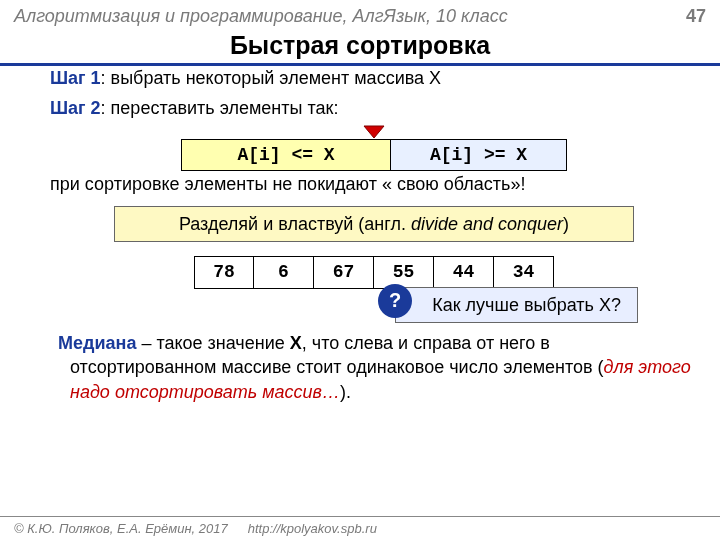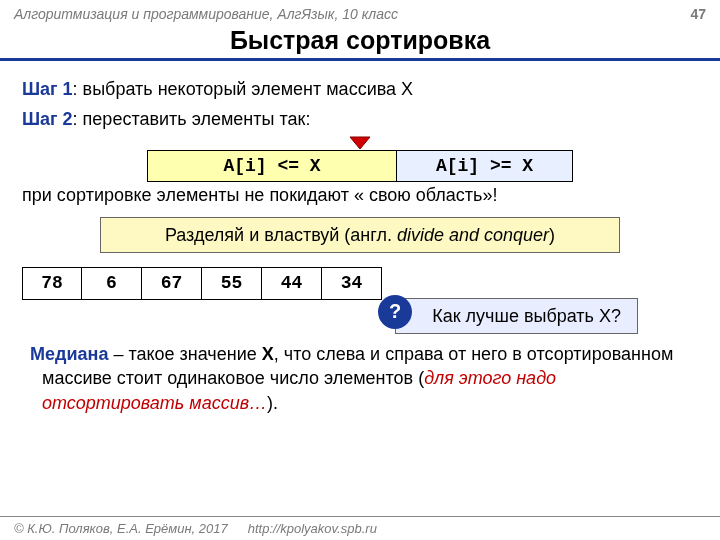--- a/index.html
+++ b/index.html
@@ -6,53 +6,53 @@
   body {
     width: 720px; height: 540px;
     font-family: Arial, sans-serif;
     background: #fff;
     position: relative;
     color: #000;
   }
   .header-bar {
     display: flex; justify-content: space-between;
     padding: 6px 14px 2px 14px;
-    font-size: 14px; font-style: italic;
+    font-size: 18px; font-style: italic;
     color: #7a7a7a;
   }
   .page-num { font-weight: bold; font-style: normal; }
   .title {
     font-size: 25px; font-weight: bold;
     padding: 2px 14px 3px 14px;
     border-bottom: 3px solid #1a3a9a;
     text-align: center;
   }
-  .content { padding: 16px 22px 0 22px; font-size: 18px; line-height: 1.35; }
+  .content { padding: 0 22px 0 22px; font-size: 18px; line-height: 1.35; margin-left: 28px; }
   .step-label { color: #1a3a9a; font-weight: bold; }
   .step { margin-bottom: 6px; }
   .pivot-pointer {
     display: flex; justify-content: center;
     margin-top: -2px;
   }
   .partition-row {
     display: flex; justify-content: center;
     font-family: "Courier New", monospace; font-weight: bold;
     font-size: 18px;
   }
   .part { border: 1.5px solid #000; padding: 3px 20px; text-align: center; }
-  .part-left { background: #ffffb0; width: 250px; }
+  .part-left { background: #ffffb0; width: 210px; }
   .part-right { background: #e8f0ff; width: 176px; border-left: none; }
   .note { margin-top: 1px; margin-bottom: 10px; }
   .divide-box {
     background: #fef9c3; border: 1px solid #666;
     padding: 5px 10px; margin: 6px auto 14px auto;
     width: 520px; text-align: center; font-size: 18px;
   }
   .array-row {
-    display: flex; justify-content: flex-start;
+    display: flex; justify-content: center;
     font-family: "Courier New", monospace; font-weight: bold;
     font-size: 18px; margin-bottom: 4px;
   }
   .cell {
     border: 1.5px solid #000; padding: 3px 0;
     width: 60px; text-align: center;
   }
   .cell + .cell { border-left: none; }
   .question-wrap {
     position: relative; display: flex; justify-content: flex-end;

